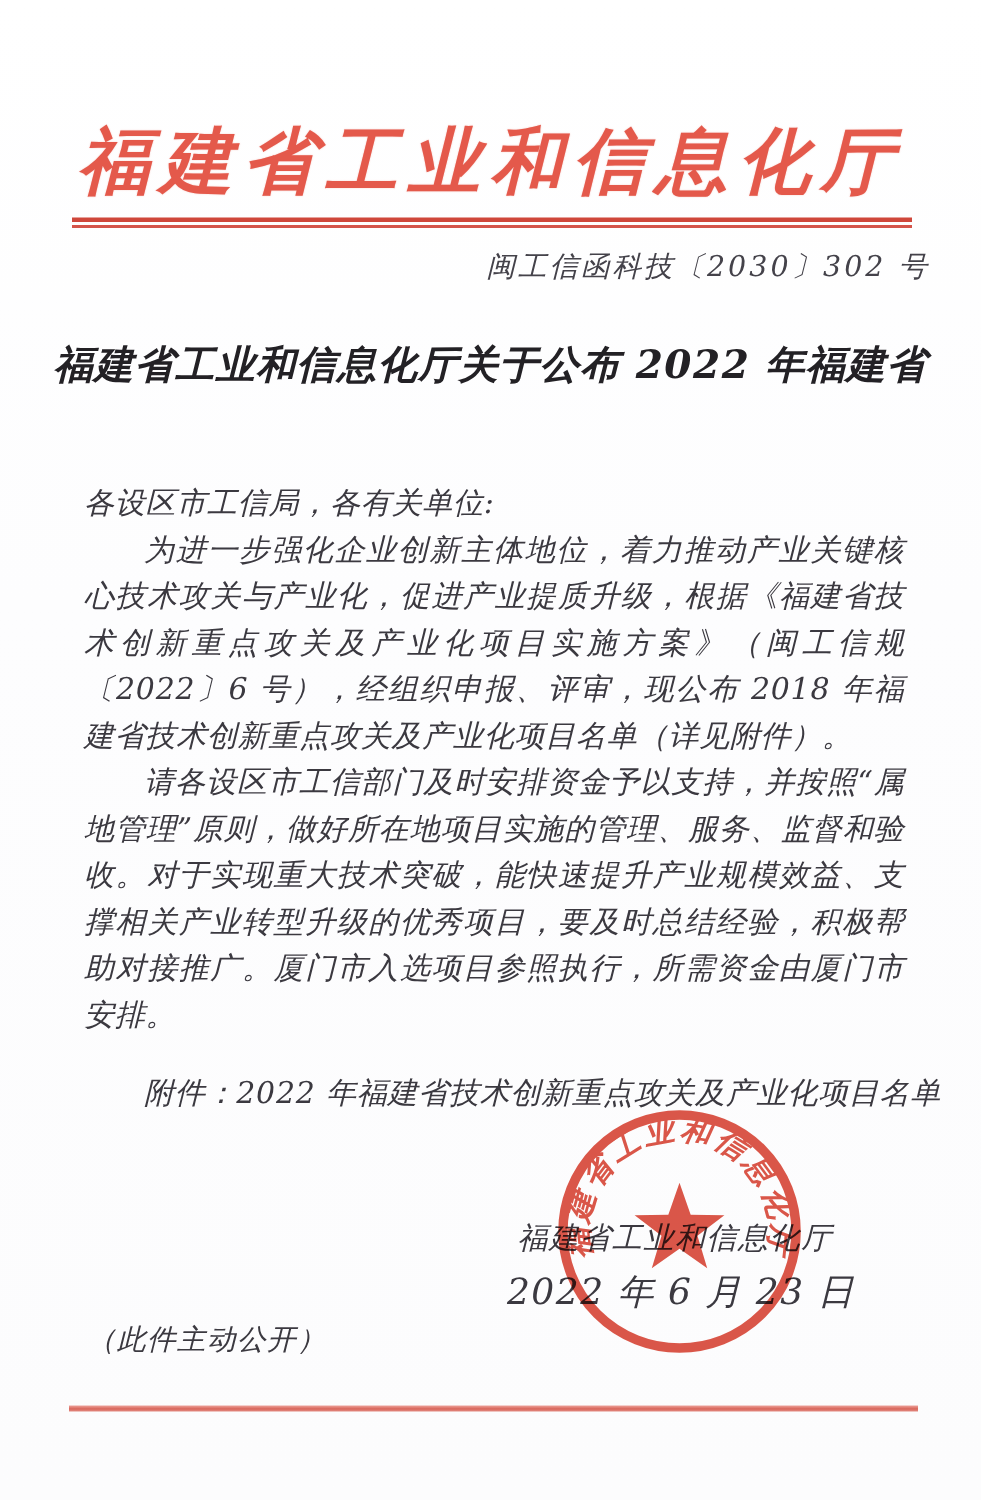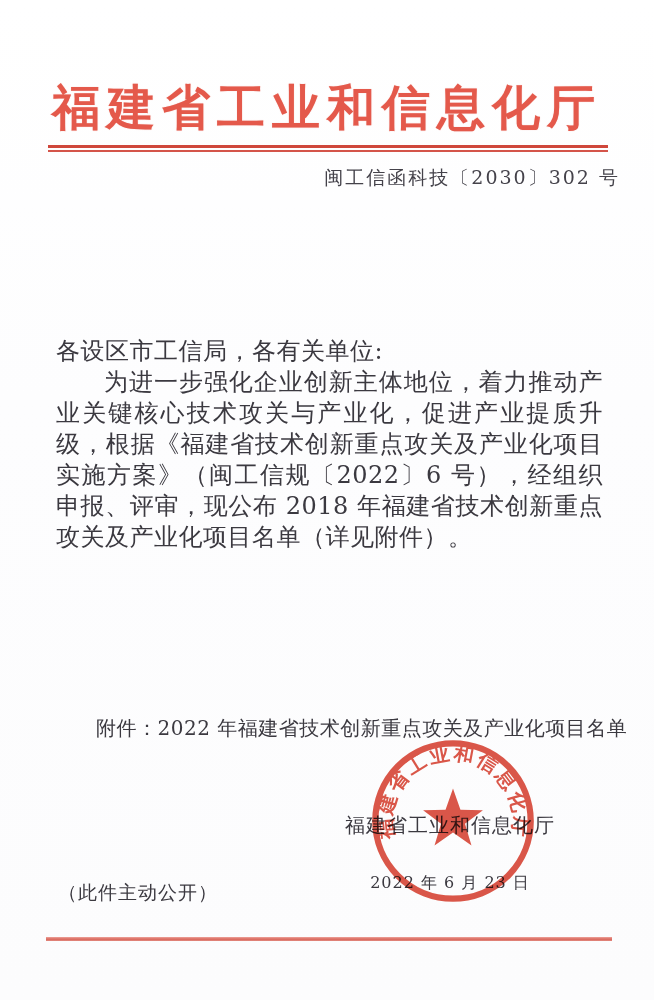--- a/index.html
+++ b/index.html
@@ -6,20 +6,21 @@
   body{
     width:654px;height:1000px;
     background:#ffffff;
     font-family:"DejaVu Serif","Liberation Serif",serif;
     position:relative;
     overflow:hidden;
   }
   .page{
     position:absolute;inset:0;
     background:linear-gradient(180deg,#ffffff 0%,#fdfdfe 40%,#fcfcfd 100%);
+    font-style:italic;
   }
   
   .letterhead{
     position:absolute;top:76px;left:0;width:654px;
     text-align:center;
     font-size:48px;font-weight:bold;
     letter-spacing:7px;
     color:#e4594b;
     text-shadow:0 0 1px rgba(228,89,75,.4);
     white-space:nowrap;
@@ -37,43 +38,43 @@
   }
   .doc-title{
     position:absolute;top:228px;left:27px;width:600px;
     text-align:center;
     font-size:26px;font-weight:bold;
     line-height:33px;color:#232125;
     letter-spacing:1px;
   }
   
   .body-block{
-    position:absolute;top:336px;left:56px;width:547px;
-    font-size:24px;line-height:31px;
+    position:absolute;top:320px;left:56px;width:547px;
+    font-size:20px;line-height:31px;
     color:#3b3940;
     text-align:justify;
     letter-spacing:0.5px;
   }
   .body-block p{margin:0;text-indent:2em;}
   .body-block .salutation{text-indent:0;}
   .attachment-line{
     position:absolute;top:715px;left:96px;
     font-size:20px;color:#3b3940;letter-spacing:0.5px;
     white-space:nowrap;
   }
   
   .signer{
     position:absolute;top:812px;left:330px;width:240px;
     text-align:center;font-size:20px;color:#3b3940;
     letter-spacing:1px;white-space:nowrap;
   }
   .sign-date{
     position:absolute;top:845px;left:330px;width:240px;
-    text-align:center;font-size:16px;color:#3b3940;
-    letter-spacing:1px;white-space:nowrap;margin-top:28px;
+    text-align:right;font-size:24px;color:#3b3940;
+    letter-spacing:1px;white-space:nowrap;
   }
   .footer-note{
     position:absolute;top:880px;left:58px;
     font-size:19px;color:#3b3940;letter-spacing:1px;
     white-space:nowrap;
     text-align:right;
   }
   .rule-bottom{
     position:absolute;top:937px;left:46px;width:566px;height:3.5px;
     background:linear-gradient(180deg,#eda39b 0%,#d9675c 55%,#e28a81 100%);
@@ -95,25 +96,27 @@
 
   <div class="rule-double">
     <div class="thick"></div>
     <div class="gap"></div>
     <div class="thin"></div>
   </div>
 
   <div class="doc-number">闽工信函科技〔2030〕302 号</div>
 
   <div class="doc-title">
+    <div>福建省工业和信息化厅关于公布 2022 年福建省</div>
   </div>
 
   <div class="body-block">
     <p class="salutation">各设区市工信局，各有关单位:</p>
     <p>为进一步强化企业创新主体地位，着力推动产业关键核心技术攻关与产业化，促进产业提质升级，根据《福建省技术创新重点攻关及产业化项目实施方案》（闽工信规〔2022〕6 号），经组织申报、评审，现公布 2018 年福建省技术创新重点攻关及产业化项目名单（详见附件）。</p>
+    <p>请各设区市工信部门及时安排资金予以支持，并按照“属地管理”原则，做好所在地项目实施的管理、服务、监督和验收。对于实现重大技术突破，能快速提升产业规模效益、支撑相关产业转型升级的优秀项目，要及时总结经验，积极帮助对接推广。厦门市入选项目参照执行，所需资金由厦门市安排。</p>
   </div>
 
   <div class="attachment-line">附件：2022 年福建省技术创新重点攻关及产业化项目名单</div>
 
   <div class="signer">福建省工业和信息化厅</div>
 
   <div class="sign-date">2022 年 6 月 23 日</div>
 
   <svg class="seal" viewBox="0 0 160 160">
     <circle cx="80" cy="80" r="74" fill="none" stroke="#d8402f" stroke-width="6"></circle>

